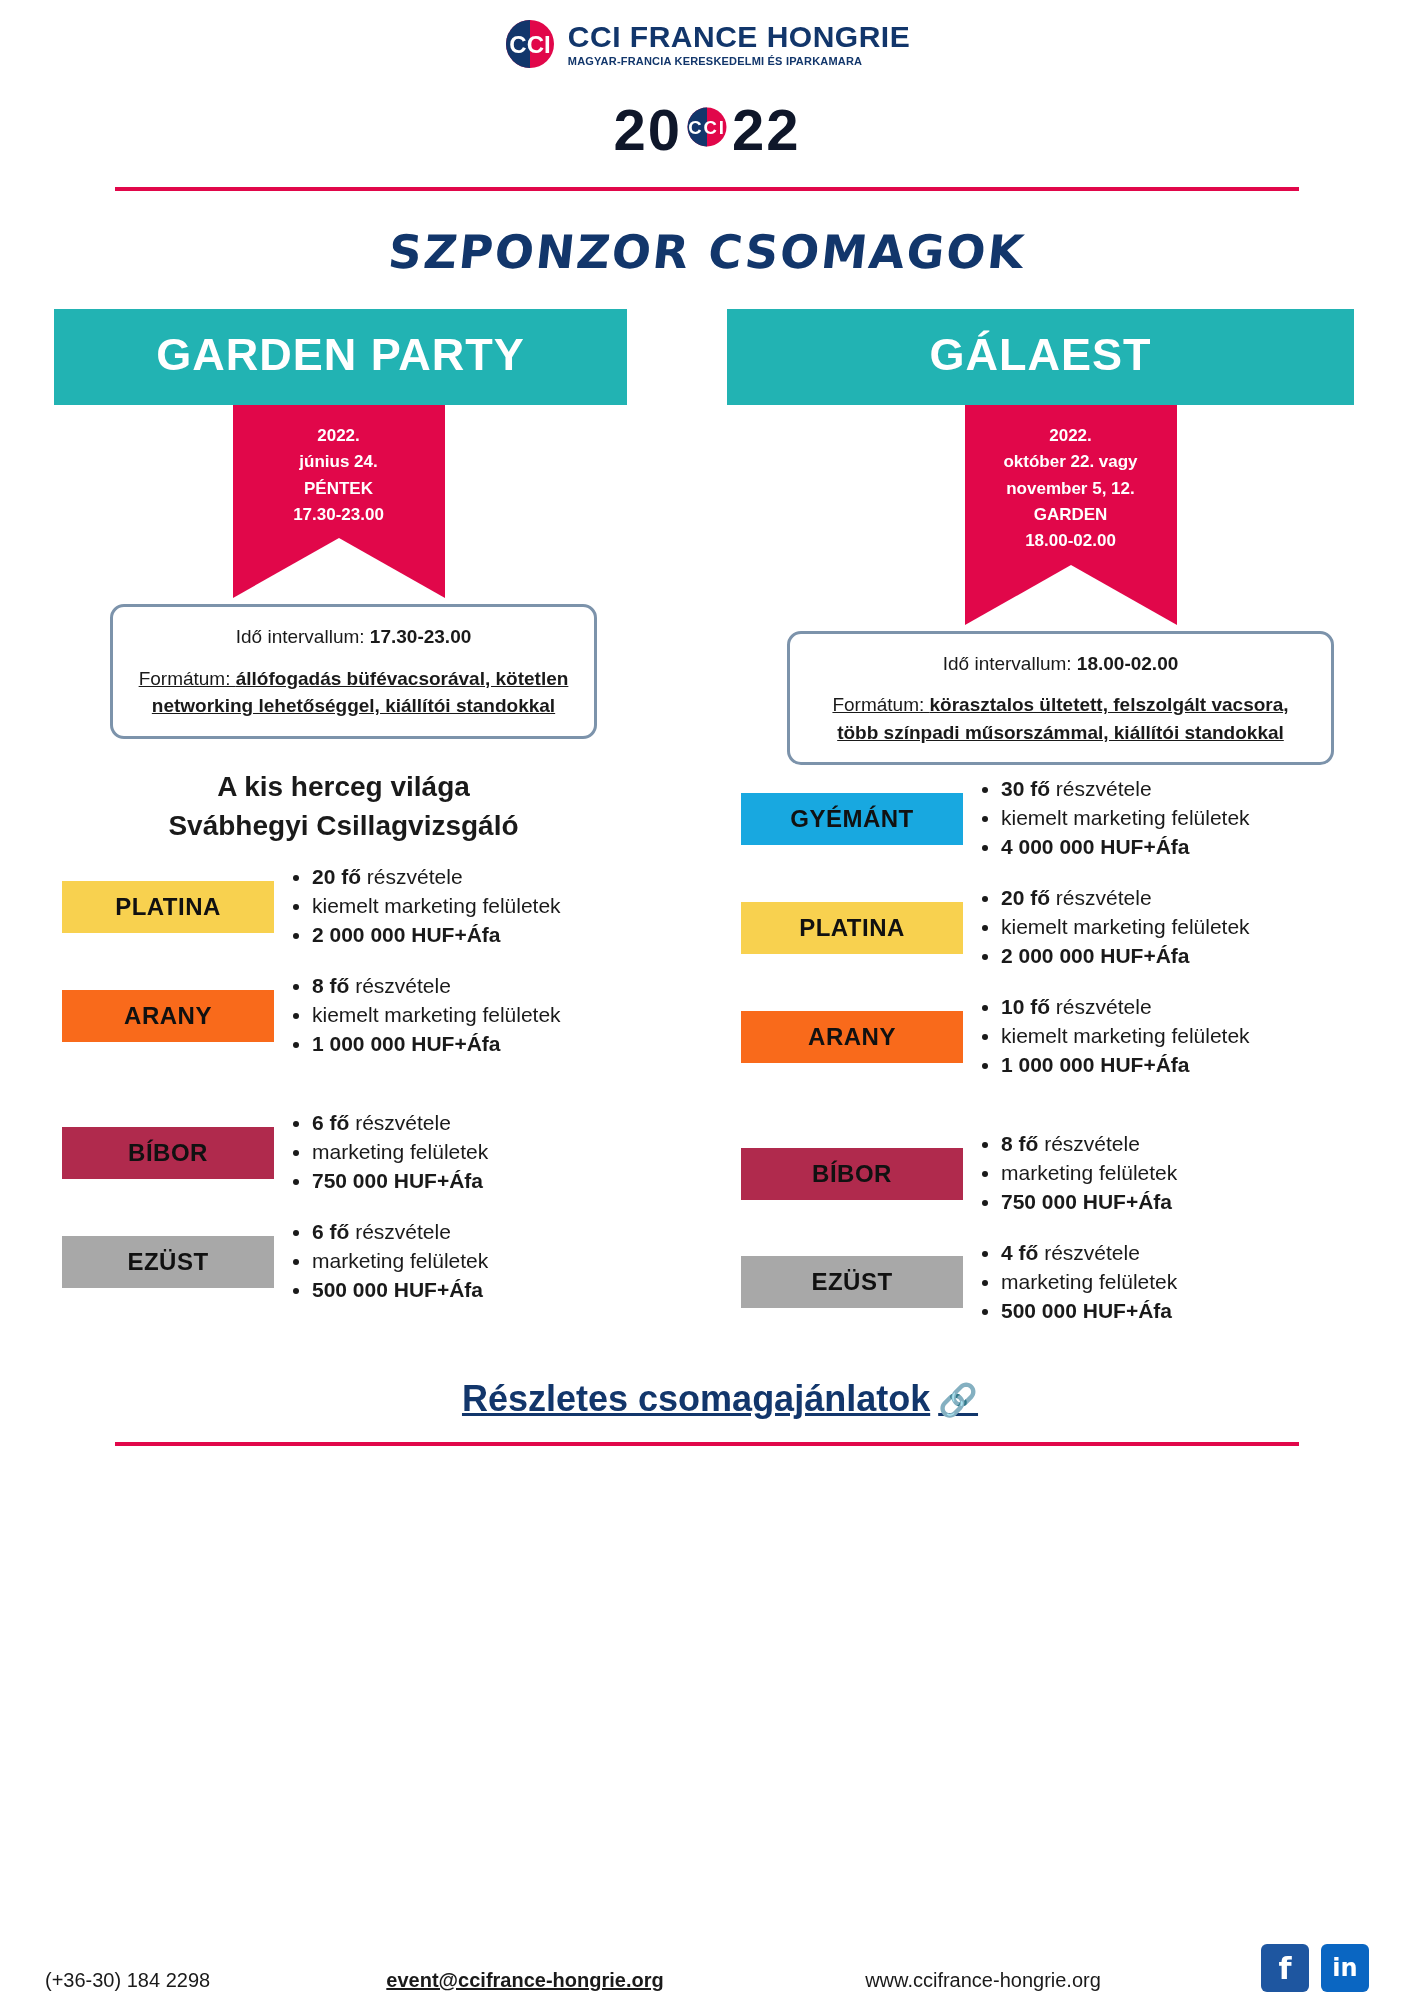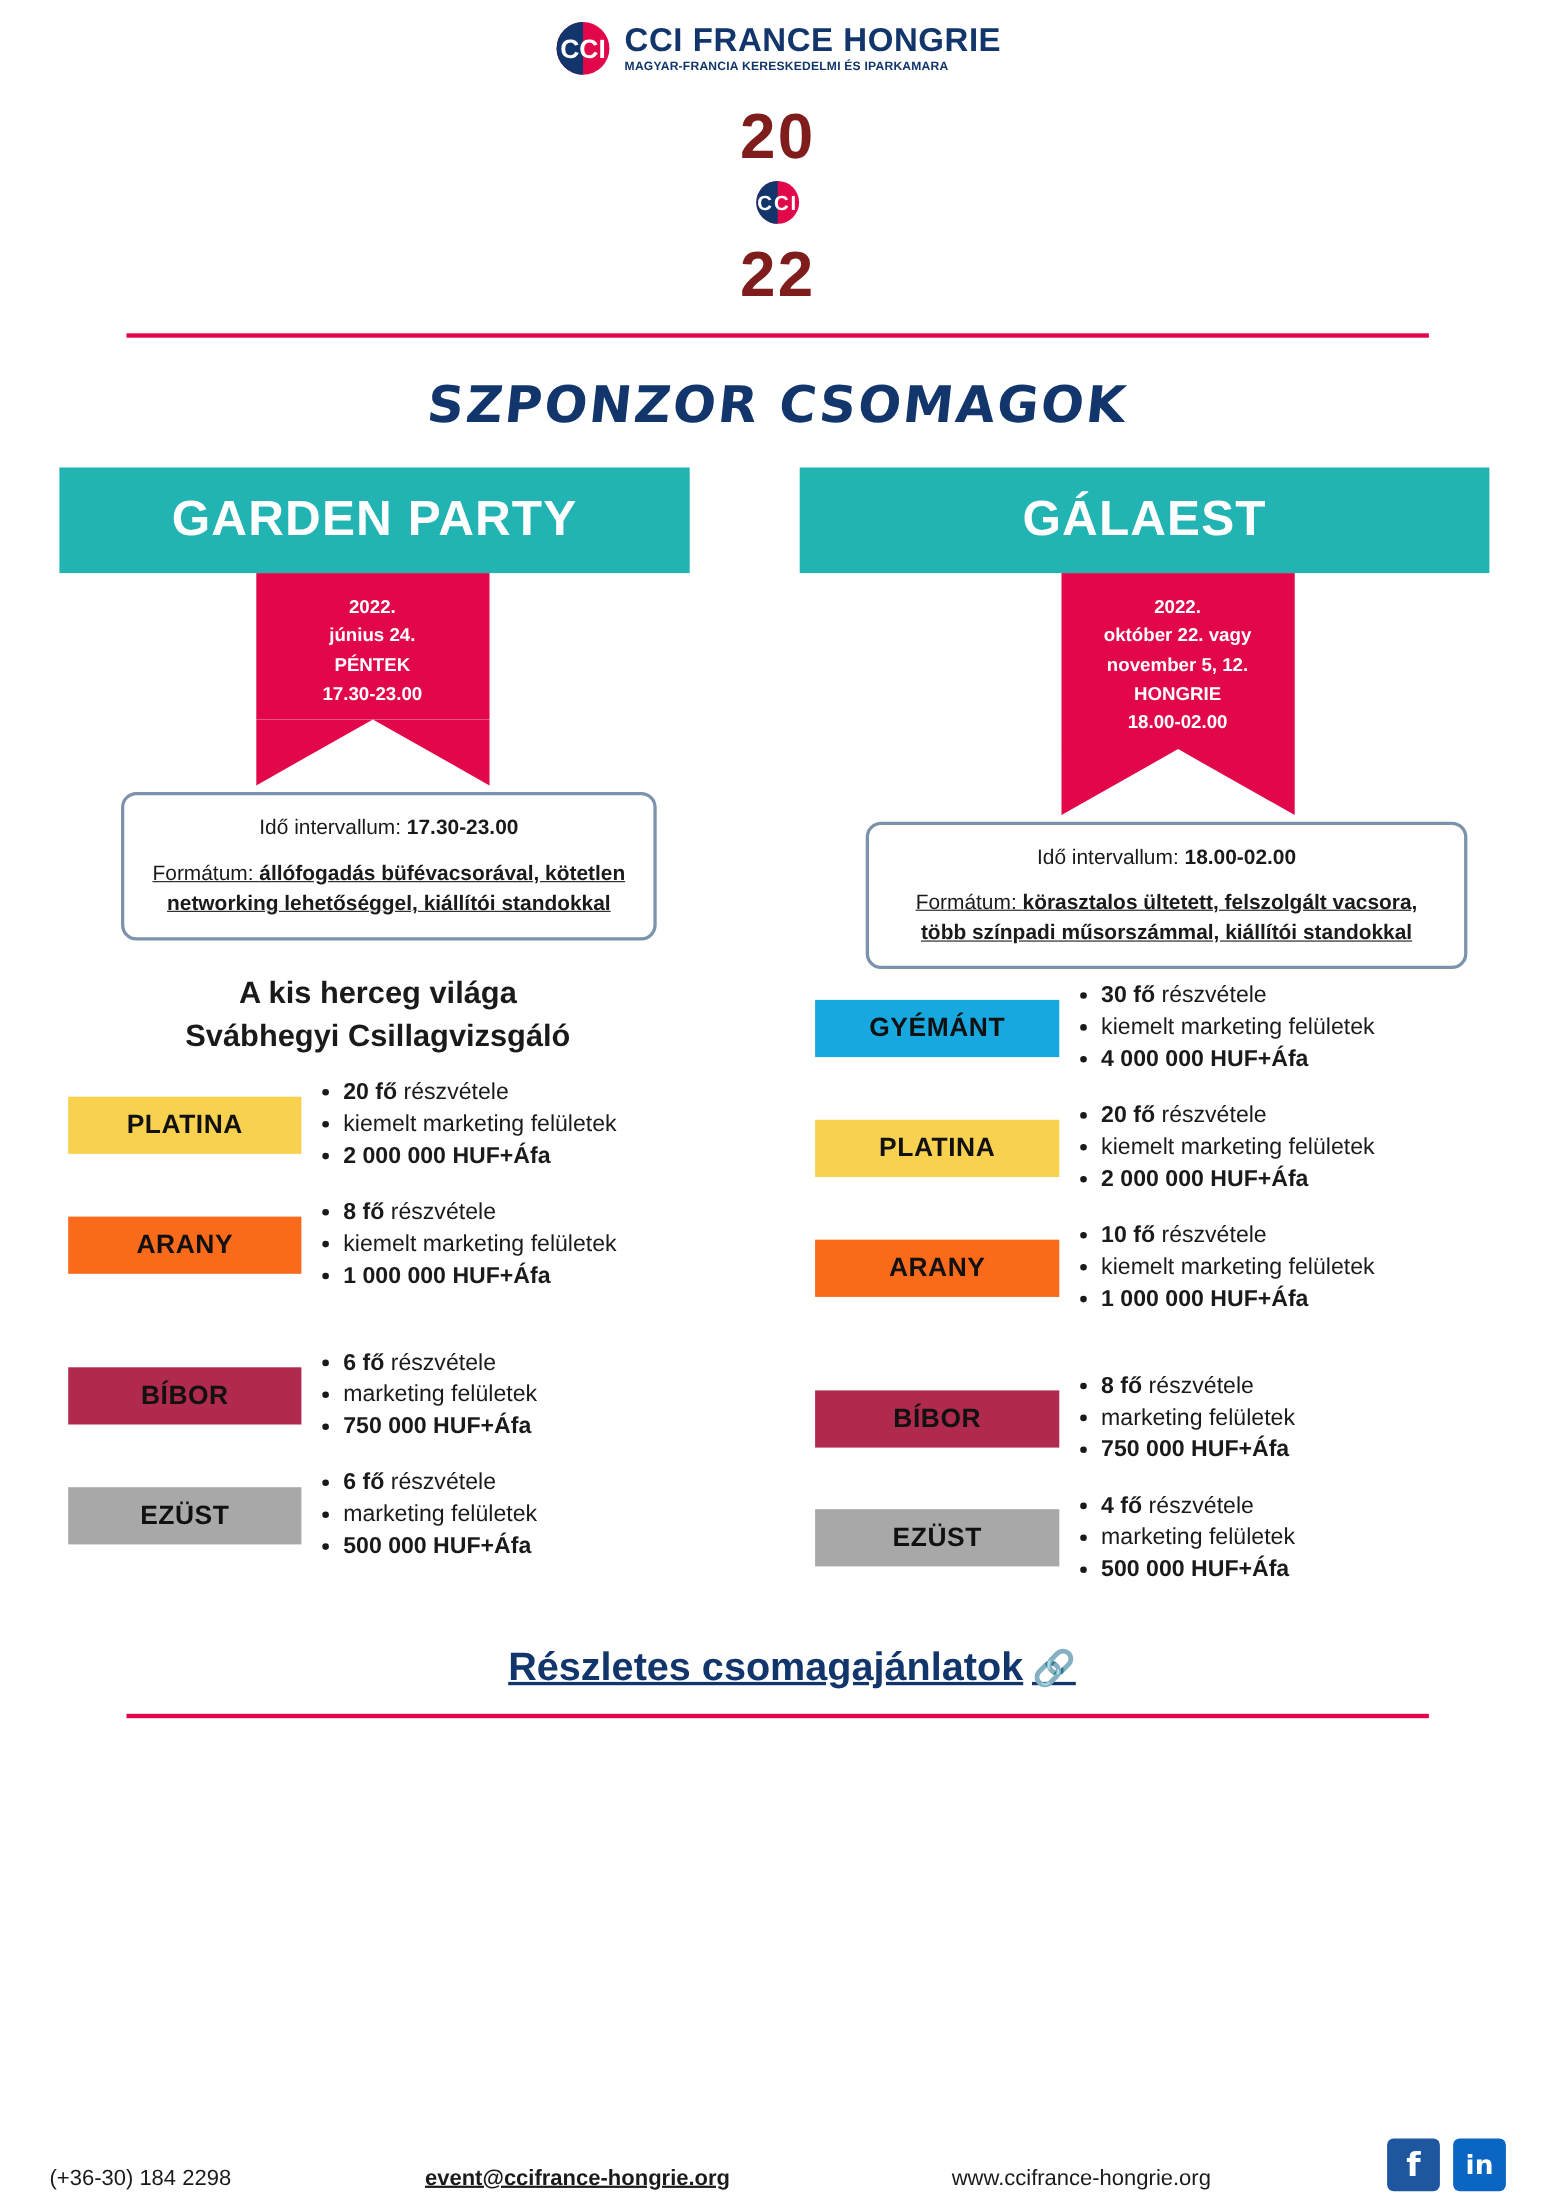--- a/index.html
+++ b/index.html
@@ -25,22 +25,22 @@
   }
   .logo-text { line-height:1; }
   .logo-title {
     font-size: 30px; font-weight: bold; letter-spacing: 0.5px; color:#12366b;
   }
   .logo-sub {
     font-size: 11px; font-weight: bold; color:#12366b; letter-spacing: 0.2px; margin-top:4px;
   }
   .year-row { display:flex; justify-content:center; margin-top: 26px; }
   .year {
-    font-size: 58px; font-weight: bold; color:#7f1d1d; letter-spacing: 2px;
-    display:flex; align-items:center;flex-direction:column;
+    font-size: 58px; font-weight: bold; color:#0f172a; letter-spacing: 2px;
+    display:flex; align-items:center;
   }
   .year .digit { line-height: 1; }
   .year .mark { margin: 0 2px; }
 
   .rule {
     height: 4px; background: #e1074a; margin: 24px 75px 0 75px;
   }
   .rule.bottom { margin-top: 22px; }
 
   .main-title {
@@ -251,21 +251,21 @@
         </div>
     </div>
 
     <div class="col right">
       <div class="evt-banner">GÁLAEST</div>
       <div class="ribbon-wrap">
         <div class="ribbon">
           <div class="line">2022.</div>
           <div class="line">október 22. vagy</div>
           <div class="line">november 5, 12.</div>
-          <div class="line">HONGRIE</div>
+          <div class="line">GARDEN</div>
           <div class="line">18.00-02.00</div>
         </div>
       </div>
       <div class="info-box">
         <div class="row1">
           <span>Idő intervallum: </span><b>18.00-02.00</b>
         </div>
         <div class="row2">
           <span>Formátum: </span><b>körasztalos ültetett, felszolgált vacsora, több színpadi műsorszámmal, kiállítói standokkal</b>
         </div>

